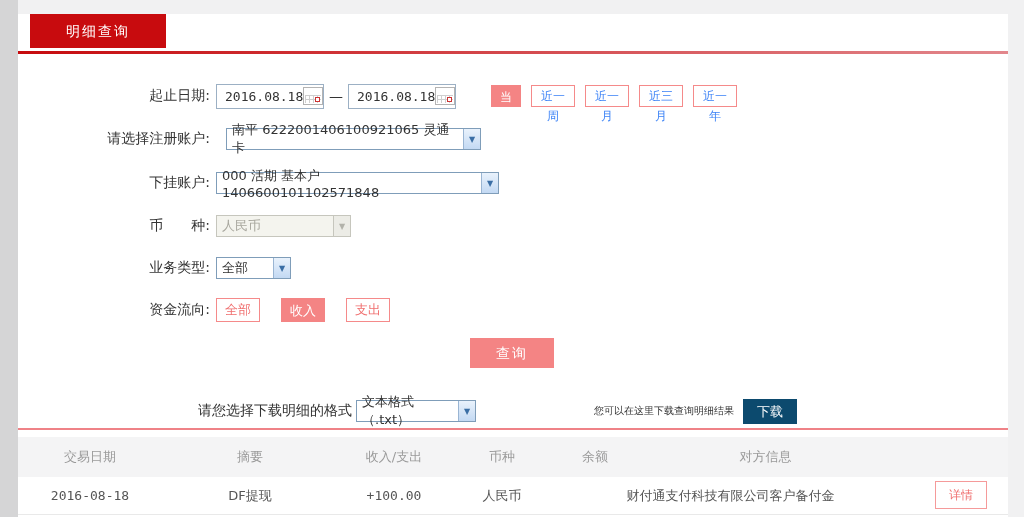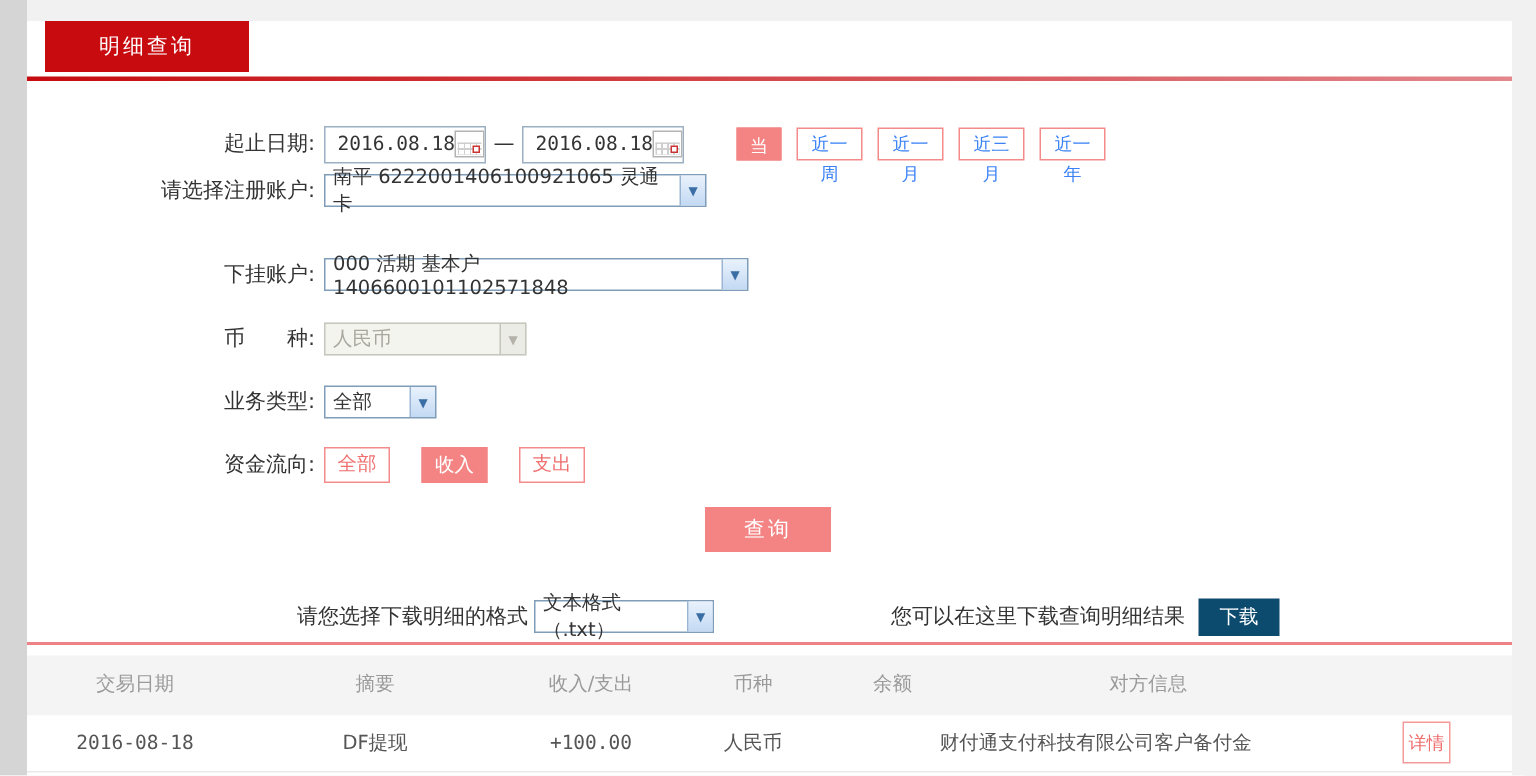--- a/index.html
+++ b/index.html
@@ -11,21 +11,21 @@
 
   
   .tabbar { position:relative; height:40px; }
   .tabbar::after { content:""; position:absolute; left:0; right:0; bottom:0; height:3px;
                    background:linear-gradient(to right,#c60b0e,#e2878c); }
   .tab { position:absolute; left:12px; top:0; width:136px; height:34px; background:#c80b0e;
          color:#fff; font-size:14px; letter-spacing:2px; text-align:center; line-height:34px; cursor:pointer; }
 
   
   .row { position:absolute; left:0; display:flex; align-items:center; height:26px; }
-  .r1 { top:69px; } .r2 { top:100px; } .r3 { top:156px; } .r4 { top:199px; } .r5 { top:241px; } .r6 { top:283px; }
+  .r1 { top:69px; } .r2 { top:112px;gap:10px; } .r3 { top:156px; } .r4 { top:199px; } .r5 { top:241px; } .r6 { top:283px; }
   .lbl { width:192px; text-align:right; font-size:14px; color:#333; flex:none; }
   .ctl { display:flex; align-items:center; margin-left:6px; }
 
   .datebox { display:inline-flex; align-items:center; justify-content:space-between; width:108px; height:25px;
              border:1px solid #9cb0c4; background:#fff; padding:0 3px 0 8px; }
   .dval { font-family:"DejaVu Sans Mono","Liberation Mono",monospace; font-size:13px; color:#333; flex:1; text-align:center; }
   .dash { margin:0 5px; color:#333; font-size:14px; }
 
   .cal { position:relative; width:20px; height:18px; border:1px solid #b3b3b3; background:#fff; flex:none; cursor:pointer; }
   .cal-bar  { height:4px; background:#4f86d6; }
@@ -55,38 +55,38 @@
              border:1px solid #f58a8a; color:#f06f6f; background:#fff; cursor:pointer; }
   .flowbtn.filled { background:#f48484; color:#fff; border-color:#f48484; line-height:24px; }
   .flowbtn + .flowbtn { margin-left:21px; }
 
   .query-btn { position:absolute; left:452px; top:324px; width:84px; height:30px; background:#f48484;
                color:#fff; font-size:14px; letter-spacing:2px; text-align:center; line-height:30px; cursor:pointer; }
 
   .dlrow { position:absolute; left:180px; top:384px; height:26px; display:flex; align-items:center; }
   .dl-label { font-size:14px; color:#333; }
   .dl-sel { margin-left:4px; }
-  .dl-hint { font-size:14px; color:#333; margin-left:118px; }
+  .dl-hint { font-size:10px; color:#333; margin-left:118px; }
   .dl-btn { margin-left:9px; width:54px; height:25px; background:#0c4a6e; color:#fff; font-size:13px;
             text-align:center; line-height:25px; cursor:pointer; }
 
   .topline { position:absolute; left:0; top:414px; width:990px; height:2px; background:#ef8287; }
 
   .thead { position:absolute; left:0; top:423px; width:990px; height:40px; background:#f4f4f5; }
   .trow  { position:absolute; left:0; top:463px; width:990px; height:38px; background:#fff; border-bottom:1px solid #e9e9e9; }
   .cell { position:absolute; top:0; text-align:center; white-space:nowrap; }
   .thead .cell { line-height:40px; font-size:13px; color:#9a9a9a; }
   .trow  .cell { line-height:38px; font-size:13px; color:#555; }
   .c1 { left:12px;  width:120px; } .c2 { left:172px; width:120px; }
   .c3 { left:316px; width:120px; } .c4 { left:434px; width:100px; }
   .c5 { left:517px; width:120px; }
   .c6h { left:600px; width:295px; } .c6d { left:565px; width:295px; color:#444; }
   .num { font-family:"DejaVu Sans Mono","Liberation Mono",monospace; }
   .amt { color:#e60000; }
-  .detail-btn { position:absolute; left:917px; top:4px; width:32px; height:28px; border:1px solid #f59a9a;
+  .detail-btn { position:absolute; left:917px; top:4px; width:52px; height:28px; border:1px solid #f59a9a;
                 color:#f06f6f; background:#fff; font-size:12px; text-align:center; line-height:26px; cursor:pointer; }
 </style>
 </head>
 <body>
 
 <div class="left-gutter"></div>
 
 <div class="panel">
 
   <div class="tabbar">

